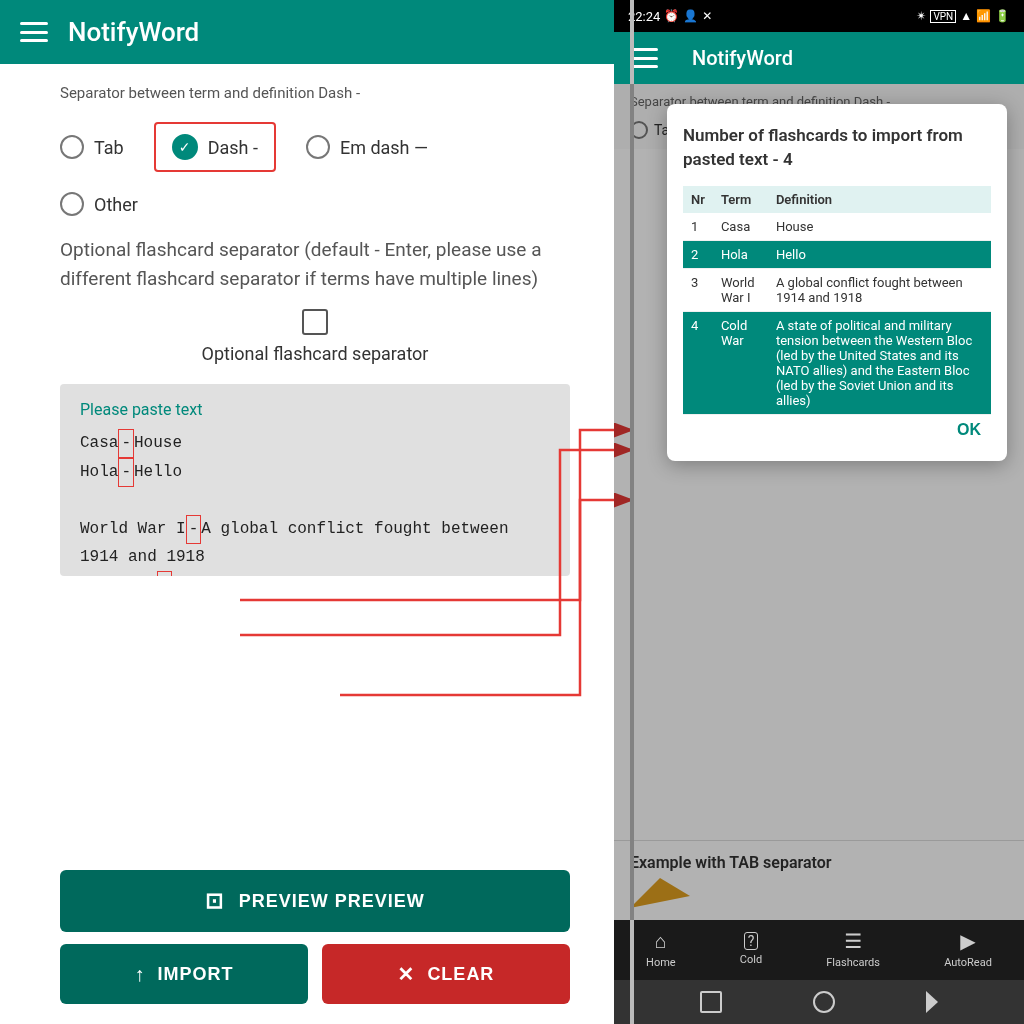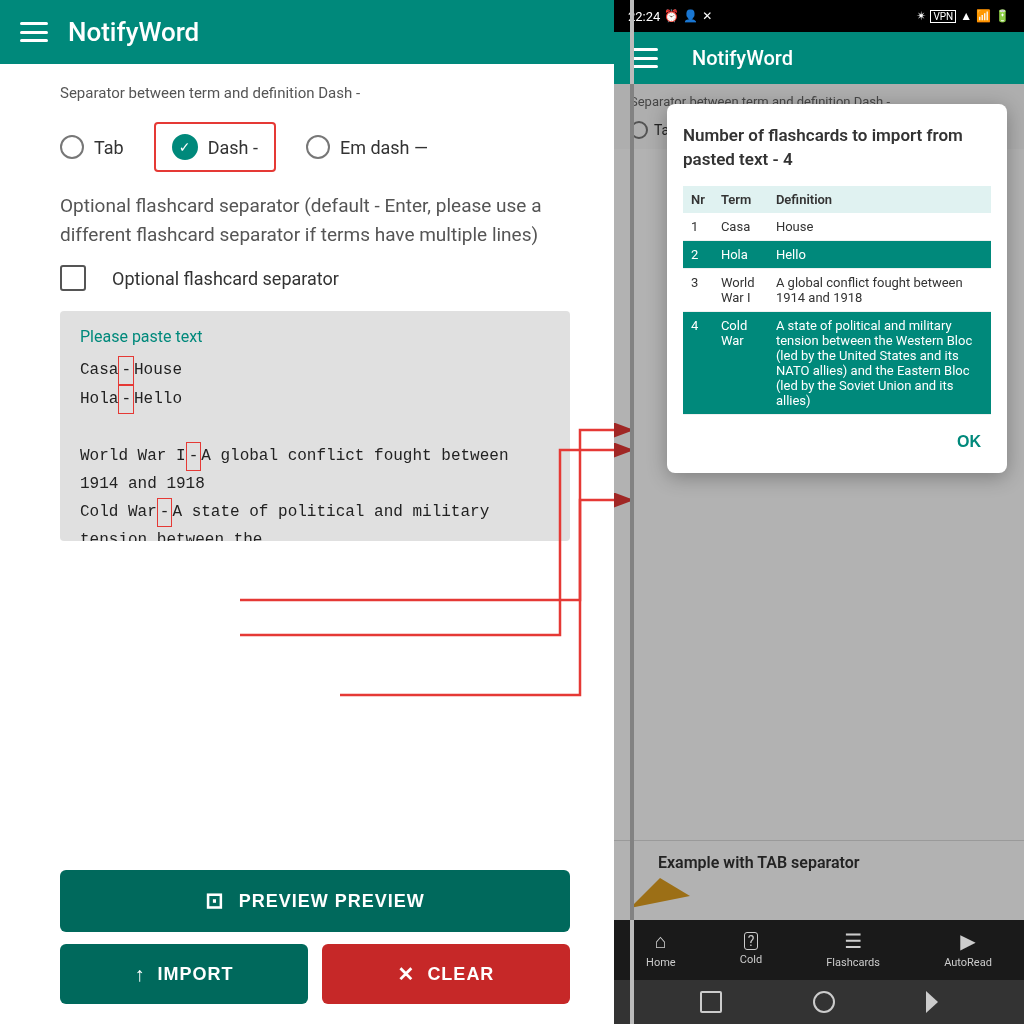--- a/index.html
+++ b/index.html
@@ -127,43 +127,44 @@
     .optional-label {
       font-size: 19px;
       color: #555;
       margin-bottom: 16px;
       line-height: 1.5;
     }
 
     .checkbox-row {
       display: flex;
       align-items: center;
-      gap: 26px;
+      gap: 8px;
       margin-bottom: 20px;
+      flex-direction: column;
     }
 
     .checkbox-box {
       width: 26px;
       height: 26px;
       border: 2px solid #555;
       border-radius: 3px;
       flex-shrink: 0;
     }
 
     .checkbox-label {
       font-size: 18px;
       color: #333;
     }
 
     .paste-area {
       background: #e0e0e0;
       border-radius: 4px;
       padding: 16px 20px;
       margin-bottom: 20px;
-      height: 230px;
+      height: 192px;
       overflow: hidden;
       position: relative;
     }
 
     .paste-placeholder {
       color: #00897B;
       font-size: 16px;
       margin-bottom: 10px;
     }
 
@@ -387,21 +388,21 @@
       vertical-align: top;
     }
 
     .dialog-table tr.highlighted td {
       background: #00897B;
       color: white;
     }
 
     .dialog-ok {
       text-align: right;
-      margin-top: 12px;
+      margin-top: 0;
       text-decoration: underline;
     }
 
     .ok-btn {
       background: none;
       border: none;
       color: #00897B;
       font-size: 16px;
       font-weight: 600;
       cursor: pointer;
@@ -464,21 +465,20 @@
       border-left: 12px solid #ccc;
       border-top: 11px solid transparent;
       border-bottom: 11px solid transparent;
       cursor: pointer;
     }
 
     .example-title {
       font-size: 16px;
       font-weight: 600;
       color: #333;
-      padding-left: 28px;
     }
 
     
     .arrows-overlay {
       position: absolute;
       top: 0; left: 0;
       width: 630px;
       height: 1024px;
       pointer-events: none;
       z-index: 5;
@@ -513,20 +513,24 @@
         <div class="radio-check">✓</div>
         <span>Dash -</span>
       </div>
 
       <div class="radio-item">
         <div class="radio-circle"></div>
         <span>Em dash —</span>
       </div>
     </div>
 
+    <div class="radio-item radio-item-other">
+      <div class="radio-circle"></div>
+      <span>Other</span>
+    </div>
 
     <div class="optional-label">Optional flashcard separator (default - Enter, please use a different flashcard separator if terms have multiple lines)</div>
 
     <div class="checkbox-row">
       <div class="checkbox-box"></div>
       <span class="checkbox-label">Optional flashcard separator</span>
     </div>
 
     <div class="paste-area">
       <div class="paste-placeholder">Please paste text</div>

